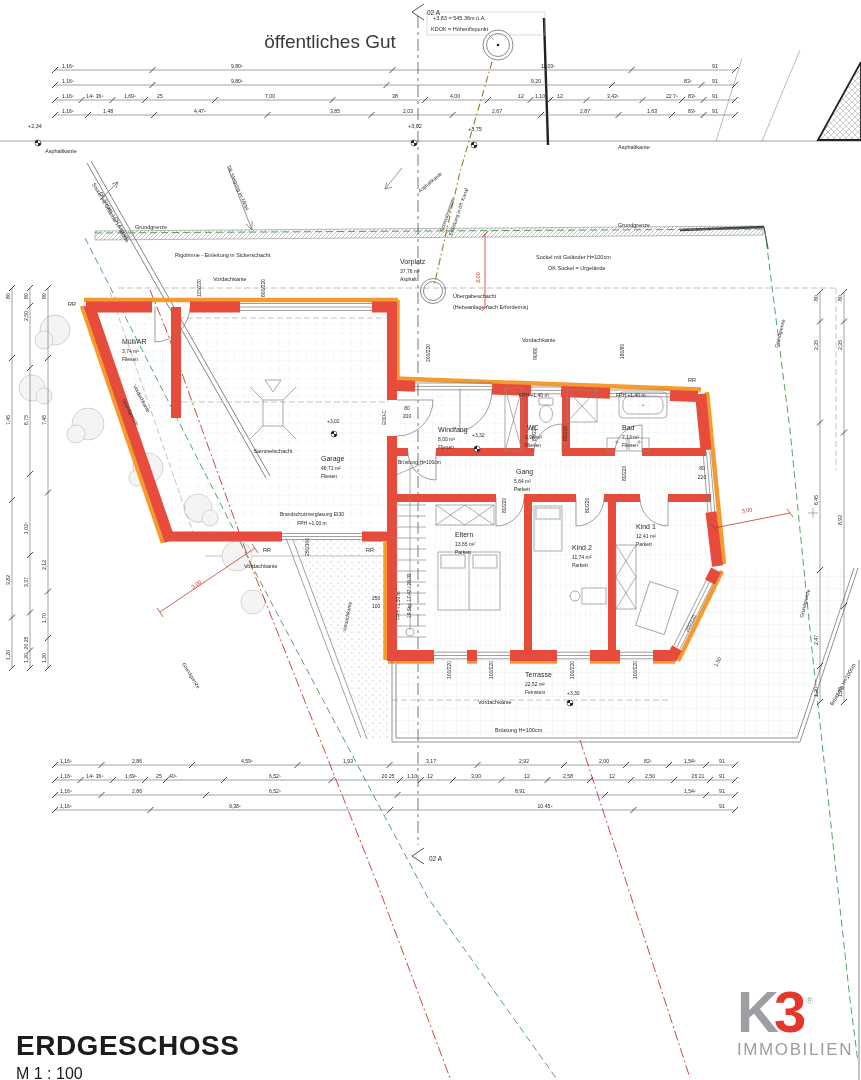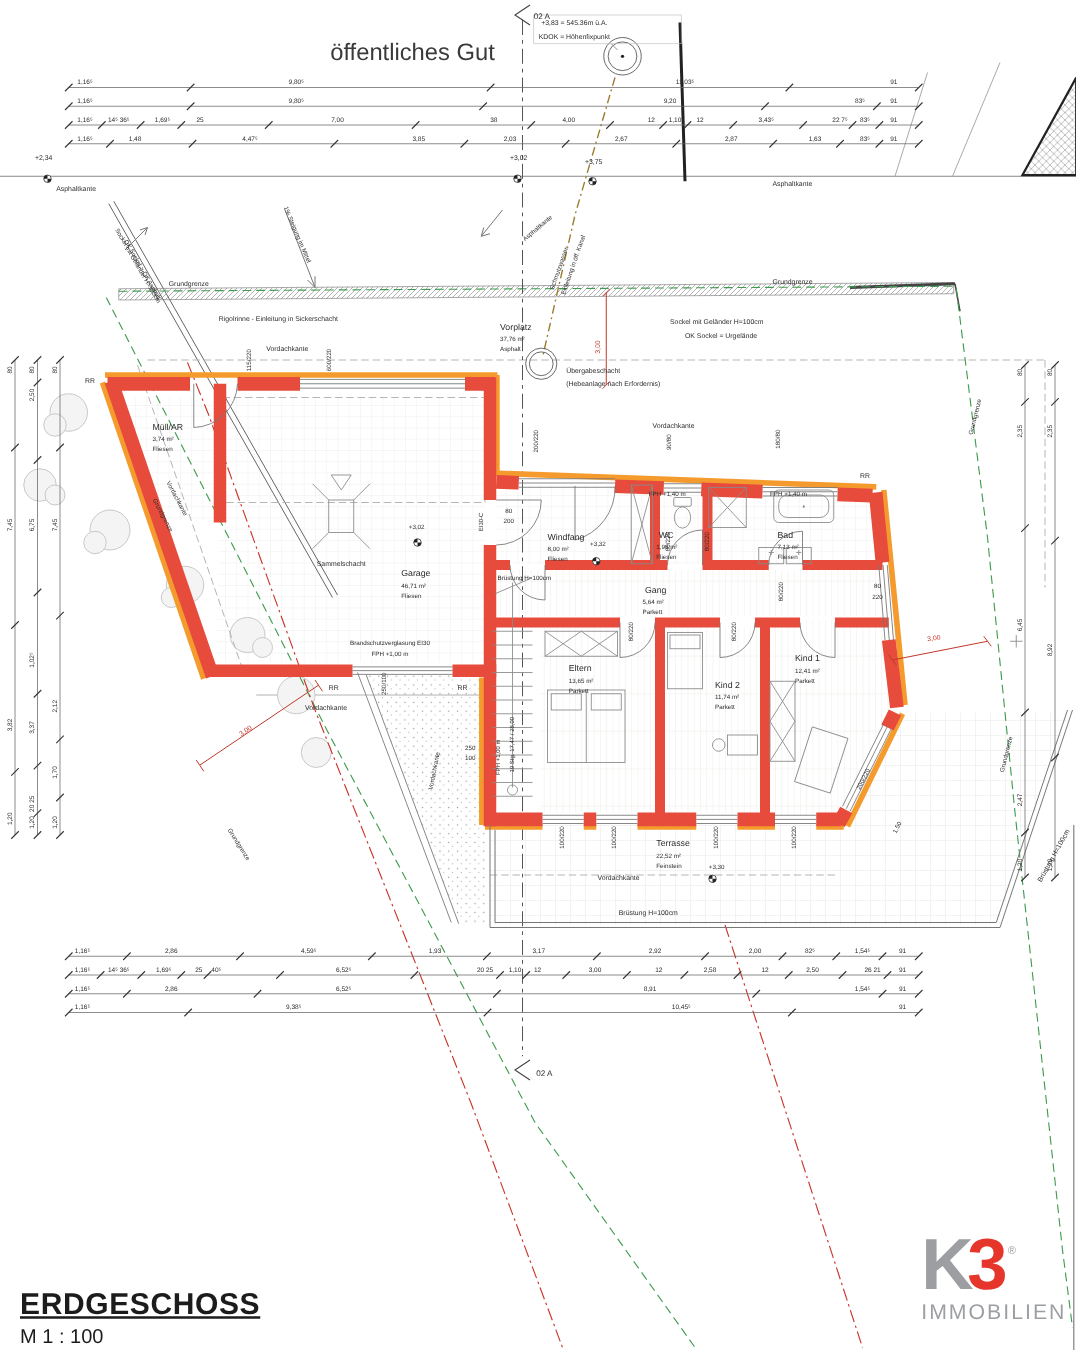--- a/index.html
+++ b/index.html
@@ -1,21 +1,21 @@
 <!DOCTYPE html>
 <html><head>
 <meta charset="utf-8">
 <style>
   html,body{margin:0;padding:0;background:#ffffff;}
   body{width:861px;height:1080px;position:relative;overflow:hidden;
        font-family:"Liberation Sans",sans-serif;}
   svg{position:absolute;left:0;top:0;}
   text{font-family:"Liberation Sans",sans-serif;}
   #titleblock{position:absolute;left:16px;top:1030px;color:#1c1c1c;}
-  #titleblock .t1{font-size:24px;font-weight:bold;letter-spacing:.5px;text-decoration:underline;}
+  #titleblock .t1{font-size:28px;font-weight:bold;letter-spacing:.5px;}
   #titleblock .t2{font-size:16px;margin-top:3px;}
   #logo{position:absolute;left:737px;top:956px;width:102px;text-align:left;background:#fff;margin-top:30px;}
   #logo .mark{line-height:0.9;white-space:nowrap;}
   #logo .k{font-size:58px;font-weight:bold;}
   #logo .three{font-size:58px;font-weight:bold;margin-left:-5px;}
   #logo .reg{font-size:9px;vertical-align:28px;}
   #logo .sub{font-size:17px;letter-spacing:1.6px;margin-top:2px;}
 </style>
 </head>
 <body>

